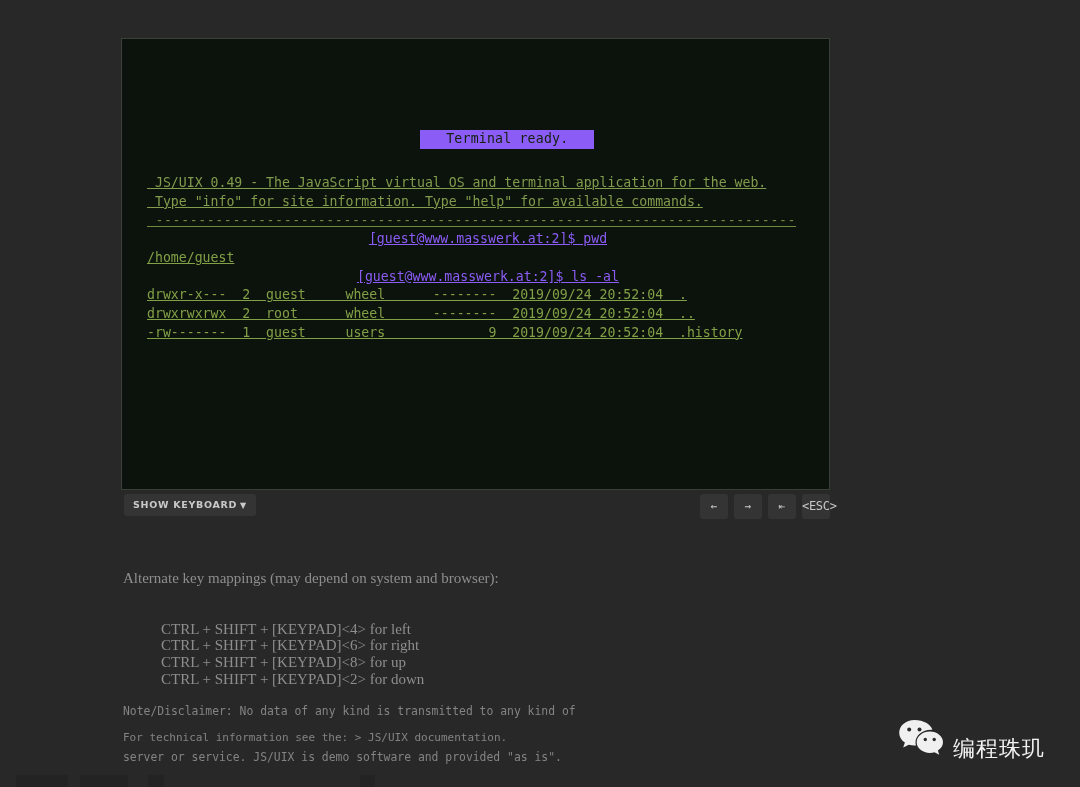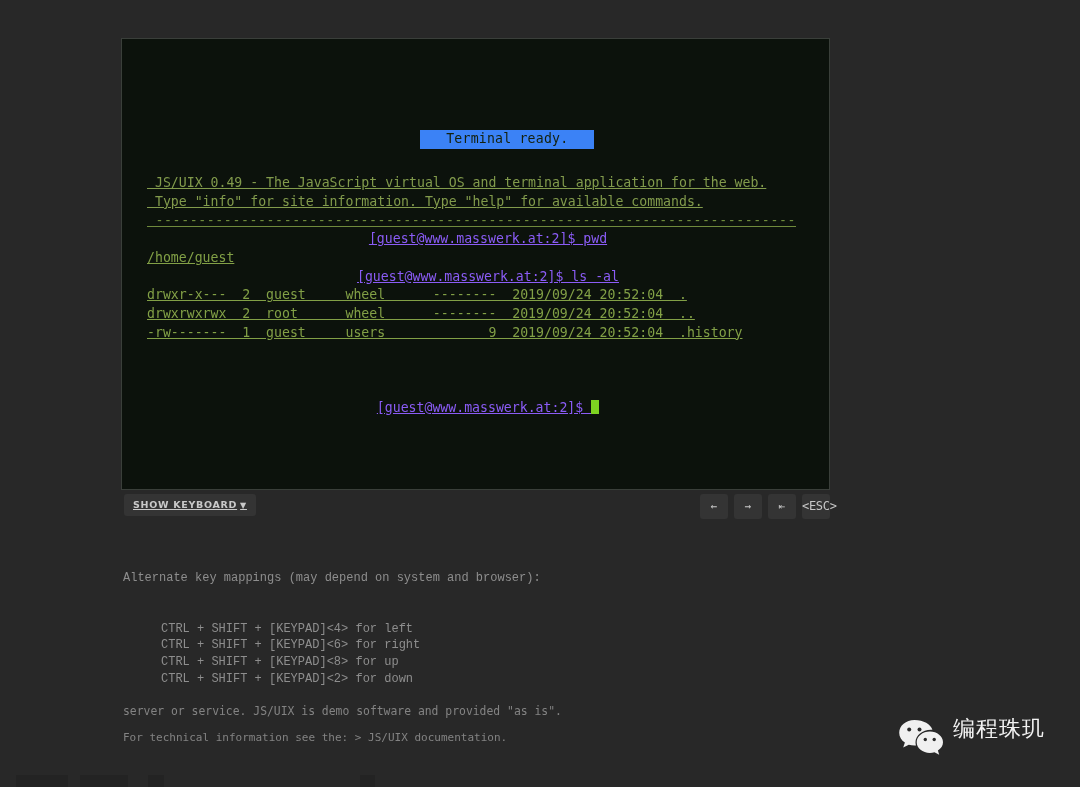--- a/index.html
+++ b/index.html
@@ -45,21 +45,21 @@
     letter-spacing: 0px;
   }
 
   .banner-row {
     text-align: center;
     height: 19px;
     line-height: 19px;
   }
   #terminal-banner {
     display: inline-block;
-    background: #3b82f6;
+    background: #8b5cf6;
     color: #14200c;
     padding: 1px 26px 2px 26px;
     font-size: 13.2px;
     line-height: 16px;
     letter-spacing: 0.2px;
     margin-top: 12px;
   }
 
   .term-line {
     padding-left: 25px;
@@ -98,21 +98,20 @@
     background: #343434;
     border-radius: 3px;
     color: #c9c9c9;
     font-size: 9.5px;
     line-height: 22px;
     letter-spacing: 0.7px;
     font-family: "DejaVu Sans", "Liberation Sans", sans-serif;
     font-weight: bold;
     white-space: nowrap;
     cursor: pointer;
-    text-decoration: underline;
   }
   #show-keyboard-button .caret {
     font-size: 8px;
     margin-left: 3px;
   }
 
   .key-buttons {
     position: absolute;
     right: 0px;
     top: 0px;
@@ -132,22 +131,22 @@
     cursor: pointer;
   }
   .key-button.esc { font-size: 12px; letter-spacing: -0.3px; }
 
   
   #info-section {
     position: absolute;
     left: 123px;
     top: 537px;
     width: 760px;
-    font-family: Liberation Mono, monospace;
-    font-size: 12px;
+    font-family: Liberation Serif, serif;
+    font-size: 15px;
     line-height: 16.7px;
     color: #8e8e8e;
     white-space: pre;
   }
   #info-section .mapping { padding-left: 38px; }
 
   #disclaimer {
     position: absolute;
     left: 123px;
     top: 673px;
@@ -170,21 +169,21 @@
     color: #838383;
     white-space: pre;
   }
 
   
   #watermark {
     position: absolute;
     left: 898px;
     top: 718px;
     display: flex;
-    align-items: flex-start;
+    align-items: flex-end;
     gap: 9px;
   }
   #watermark-label {
     color: #f2f2f2;
     font-size: 22px;
     font-family: "DejaVu Sans", "Liberation Sans", sans-serif;
     letter-spacing: 1px;
     line-height: 1;
   }
 
@@ -207,21 +206,20 @@
 
   <div id="terminal-window">
     <div id="terminal-screen">
 
       <div class="banner-row">
         <span id="terminal-banner">Terminal ready.</span>
       </div>
 
       <div id="terminal-lines"><div class="term-line intro"> JS/UIX 0.49 - The JavaScript virtual OS and terminal application for the web.</div><div class="term-line intro"> Type "info" for site information. Type "help" for available commands.</div><div class="term-line rule"> ---------------------------------------------------------------------------</div><div class="term-line cmd">[guest@www.masswerk.at:2]$ pwd</div><div class="term-line out">/home/guest</div><div class="term-line cmd">[guest@www.masswerk.at:2]$ ls -al</div><div class="term-line out">drwxr-x---  2  guest     wheel      --------  2019/09/24 20:52:04  .</div><div class="term-line out">drwxrwxrwx  2  root      wheel      --------  2019/09/24 20:52:04  ..</div><div class="term-line out">-rw-------  1  guest     users             9  2019/09/24 20:52:04  .history</div></div>
 
-      <div class="term-line cmd"><span>[guest@www.masswerk.at:2]$ </span><span class="cursor-block"></span></div>
     </div>
   </div>
 
   <div id="control-bar">
 
     <div id="show-keyboard-button"><span>SHOW KEYBOARD</span><span class="caret">▼</span></div>
 
     <div class="key-buttons">
       <div class="key-button">←</div>
       <div class="key-button">→</div>
@@ -229,20 +227,21 @@
       <div class="key-button esc">&lt;ESC&gt;</div>
     </div>
   </div>
 
   <div id="info-section">
     <div>Alternate key mappings (may depend on system and browser):</div>
     <div id="info-mappings"><div class="mapping">CTRL + SHIFT + [KEYPAD]&lt;4&gt; for left</div><div class="mapping">CTRL + SHIFT + [KEYPAD]&lt;6&gt; for right</div><div class="mapping">CTRL + SHIFT + [KEYPAD]&lt;8&gt; for up</div><div class="mapping">CTRL + SHIFT + [KEYPAD]&lt;2&gt; for down</div></div>
   </div>
 
   <div id="disclaimer">
+    <div>Note/Disclaimer: No data of any kind is transmitted to any kind of</div>
     <div>server or service. JS/UIX is demo software and provided "as is".</div>
   </div>
 
   <div id="tech-info"><span>For technical information see the: &gt; </span><span>JS/UIX documentation</span><span>.</span></div>
 
   <div id="watermark">
     <span>
       <svg width="46" height="38" viewBox="0 0 46 38" aria-hidden="true">
         <path d="M16.5 2C8.0 2 1.2 7.7 1.2 14.7c0 4.0 2.2 7.6 5.7 9.9L5.2 29.6l5.6-2.9c1.8.5 3.7.8 5.7.8
                  .5 0 1.0 0 1.5-.06-.3-1.0-.5-2.1-.5-3.2 0-6.9 6.9-12.5 15.4-12.5.5 0 1.0.02 1.5.06

